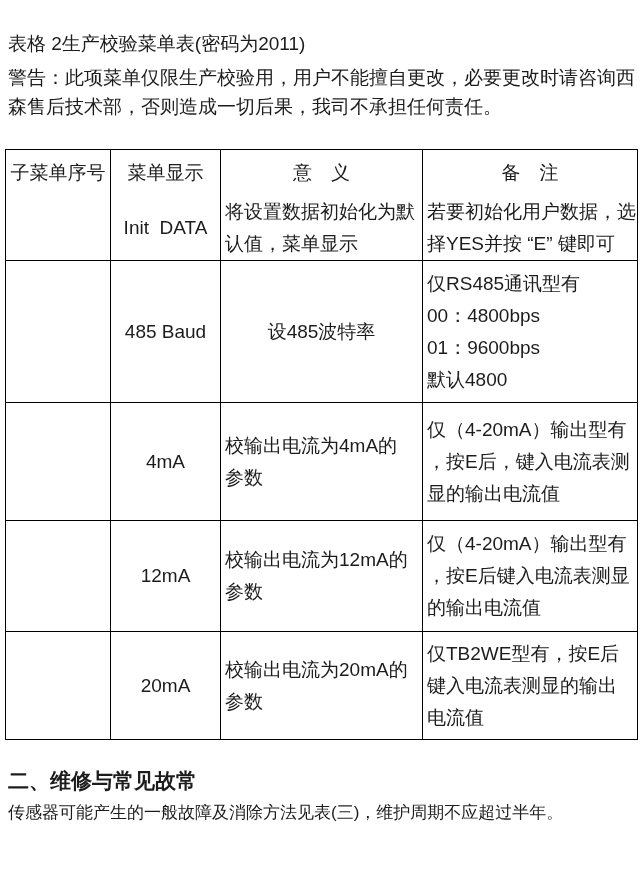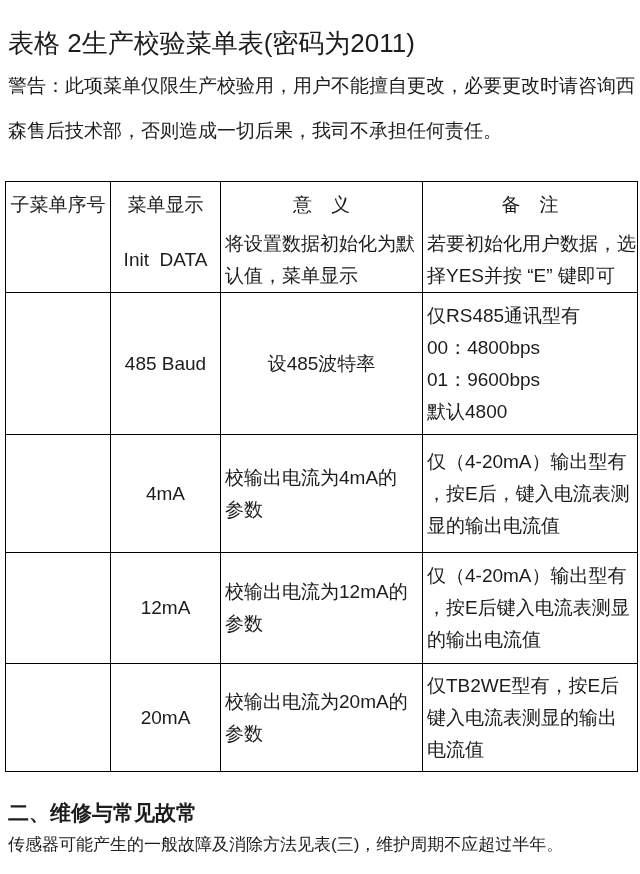--- a/index.html
+++ b/index.html
@@ -13,28 +13,28 @@
   }
   .page {
     position: relative;
     width: 640px;
     height: 874px;
     box-sizing: border-box;
     padding-left: 5px;
   }
   .doc-title {
     margin: 30px 0 0 3px;
-    font-size: 26px;
+    font-size: 19px;
     line-height: 27px;
     white-space: pre;
   }
   .warning {
     margin: 6px 0 0 3px;
     font-size: 19px;
-    line-height: 45px;
+    line-height: 29px;
     white-space: pre;
   }
   .menu-table {
     margin-top: 28px;
     width: 631px;
     display: grid;
     grid-template-columns: 105px 110px 202px 214px;
     grid-template-rows: 45px 66px 142px 118px 111px 107px;
     border: 1px solid #000;
     box-sizing: content-box;

